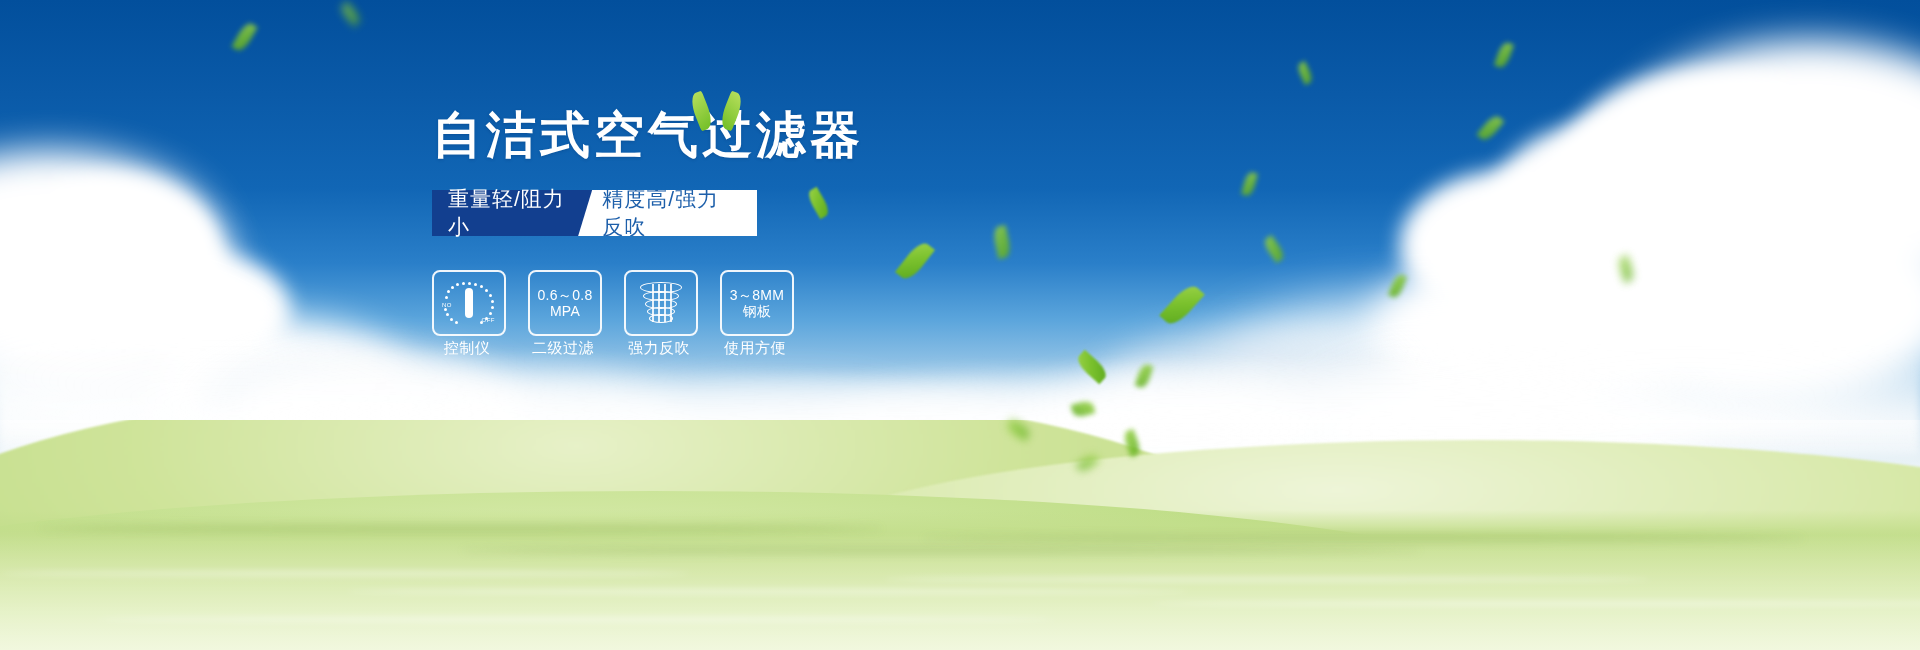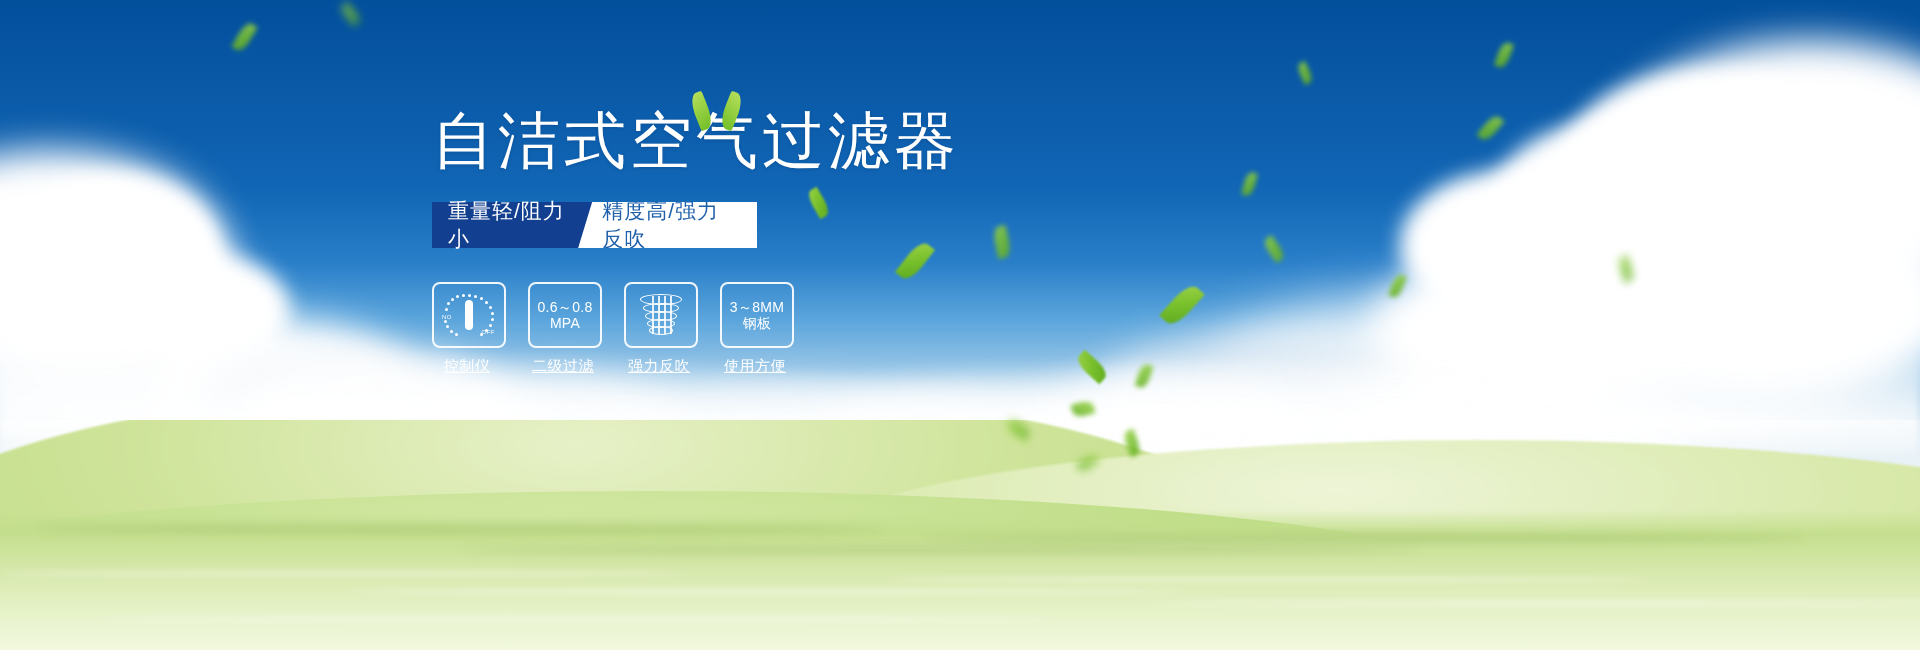--- a/index.html
+++ b/index.html
@@ -48,41 +48,41 @@
 
   
   .leaf{position:absolute;border-radius:50% 0 50% 0;
     background:linear-gradient(135deg,#9ed44b 0%,#7cc22e 45%,#5aa81d 100%);}
   .leaf.blur1{filter:blur(1.2px);}
   .leaf.blur2{filter:blur(2.6px);opacity:.85;}
   .leaf.blur3{filter:blur(4px);opacity:.7;}
 
   
   .content{position:absolute;left:432px;top:110px;width:760px;}
-  .title{font-size:62px;line-height:1;color:#fff;letter-spacing:4px;font-weight:400;
+  .title{font-size:50px;line-height:1;color:#fff;letter-spacing:4px;font-weight:700;
     text-shadow:0 1px 3px rgba(0,40,90,.25);white-space:nowrap;}
   .sprout{position:absolute;left:262px;top:-18px;width:56px;height:42px;}
   .sprout .lf{position:absolute;width:15px;height:38px;border-radius:60% 10% 60% 10%;
     background:linear-gradient(160deg,#b9e05e,#6fbd24);}
   .sprout .lf.l{left:0;transform:rotate(-22deg);}
   .sprout .lf.r{left:30px;transform:rotate(22deg) scaleX(-1);}
 
   .tabs{margin-top:30px;display:flex;height:46px;width:325px;}
   .tab{display:flex;align-items:center;position:relative;padding:0 18px;font-size:21px;letter-spacing:1px;}
   .tab-a{background:#123f8f;color:#fff;padding-left:16px;padding-right:26px;}
   .tab-b{background:#fff;color:#1d5faa;padding-left:24px;padding-right:18px;margin-left:-14px;
     clip-path:polygon(14px 0,100% 0,100% 100%,0 100%);}
 
   .features{margin-top:34px;display:flex;gap:26px;}
   .feature{width:70px;text-align:center;}
   .fbox{width:70px;height:62px;border:2px solid rgba(255,255,255,.92);border-radius:8px;
     display:flex;align-items:center;justify-content:center;flex-direction:column;
     color:#fff;position:relative;overflow:visible;}
   .fval{font-size:14px;line-height:1.15;text-align:center;white-space:pre-line;letter-spacing:.3px;}
-  .fcap{margin-top:9px;font-size:15px;color:#fff;letter-spacing:.5px;white-space:nowrap;text-decoration:underline;}
+  .fcap{margin-top:3px;font-size:15px;color:#fff;letter-spacing:.5px;white-space:nowrap;}
 
   
   .gauge{position:relative;width:50px;height:46px;}
   .gauge .dot{position:absolute;width:3px;height:3px;border-radius:50%;background:#fff;}
   .gauge .needle{position:absolute;left:50%;top:8px;margin-left:-4px;width:8px;height:30px;
     border-radius:4px;background:#fff;}
   .gauge .lbl{position:absolute;font-size:6px;color:#fff;letter-spacing:.5px;}
   .gauge .lbl.no{left:-2px;top:22px;}
   .gauge .lbl.off{right:-1px;bottom:3px;}
 

